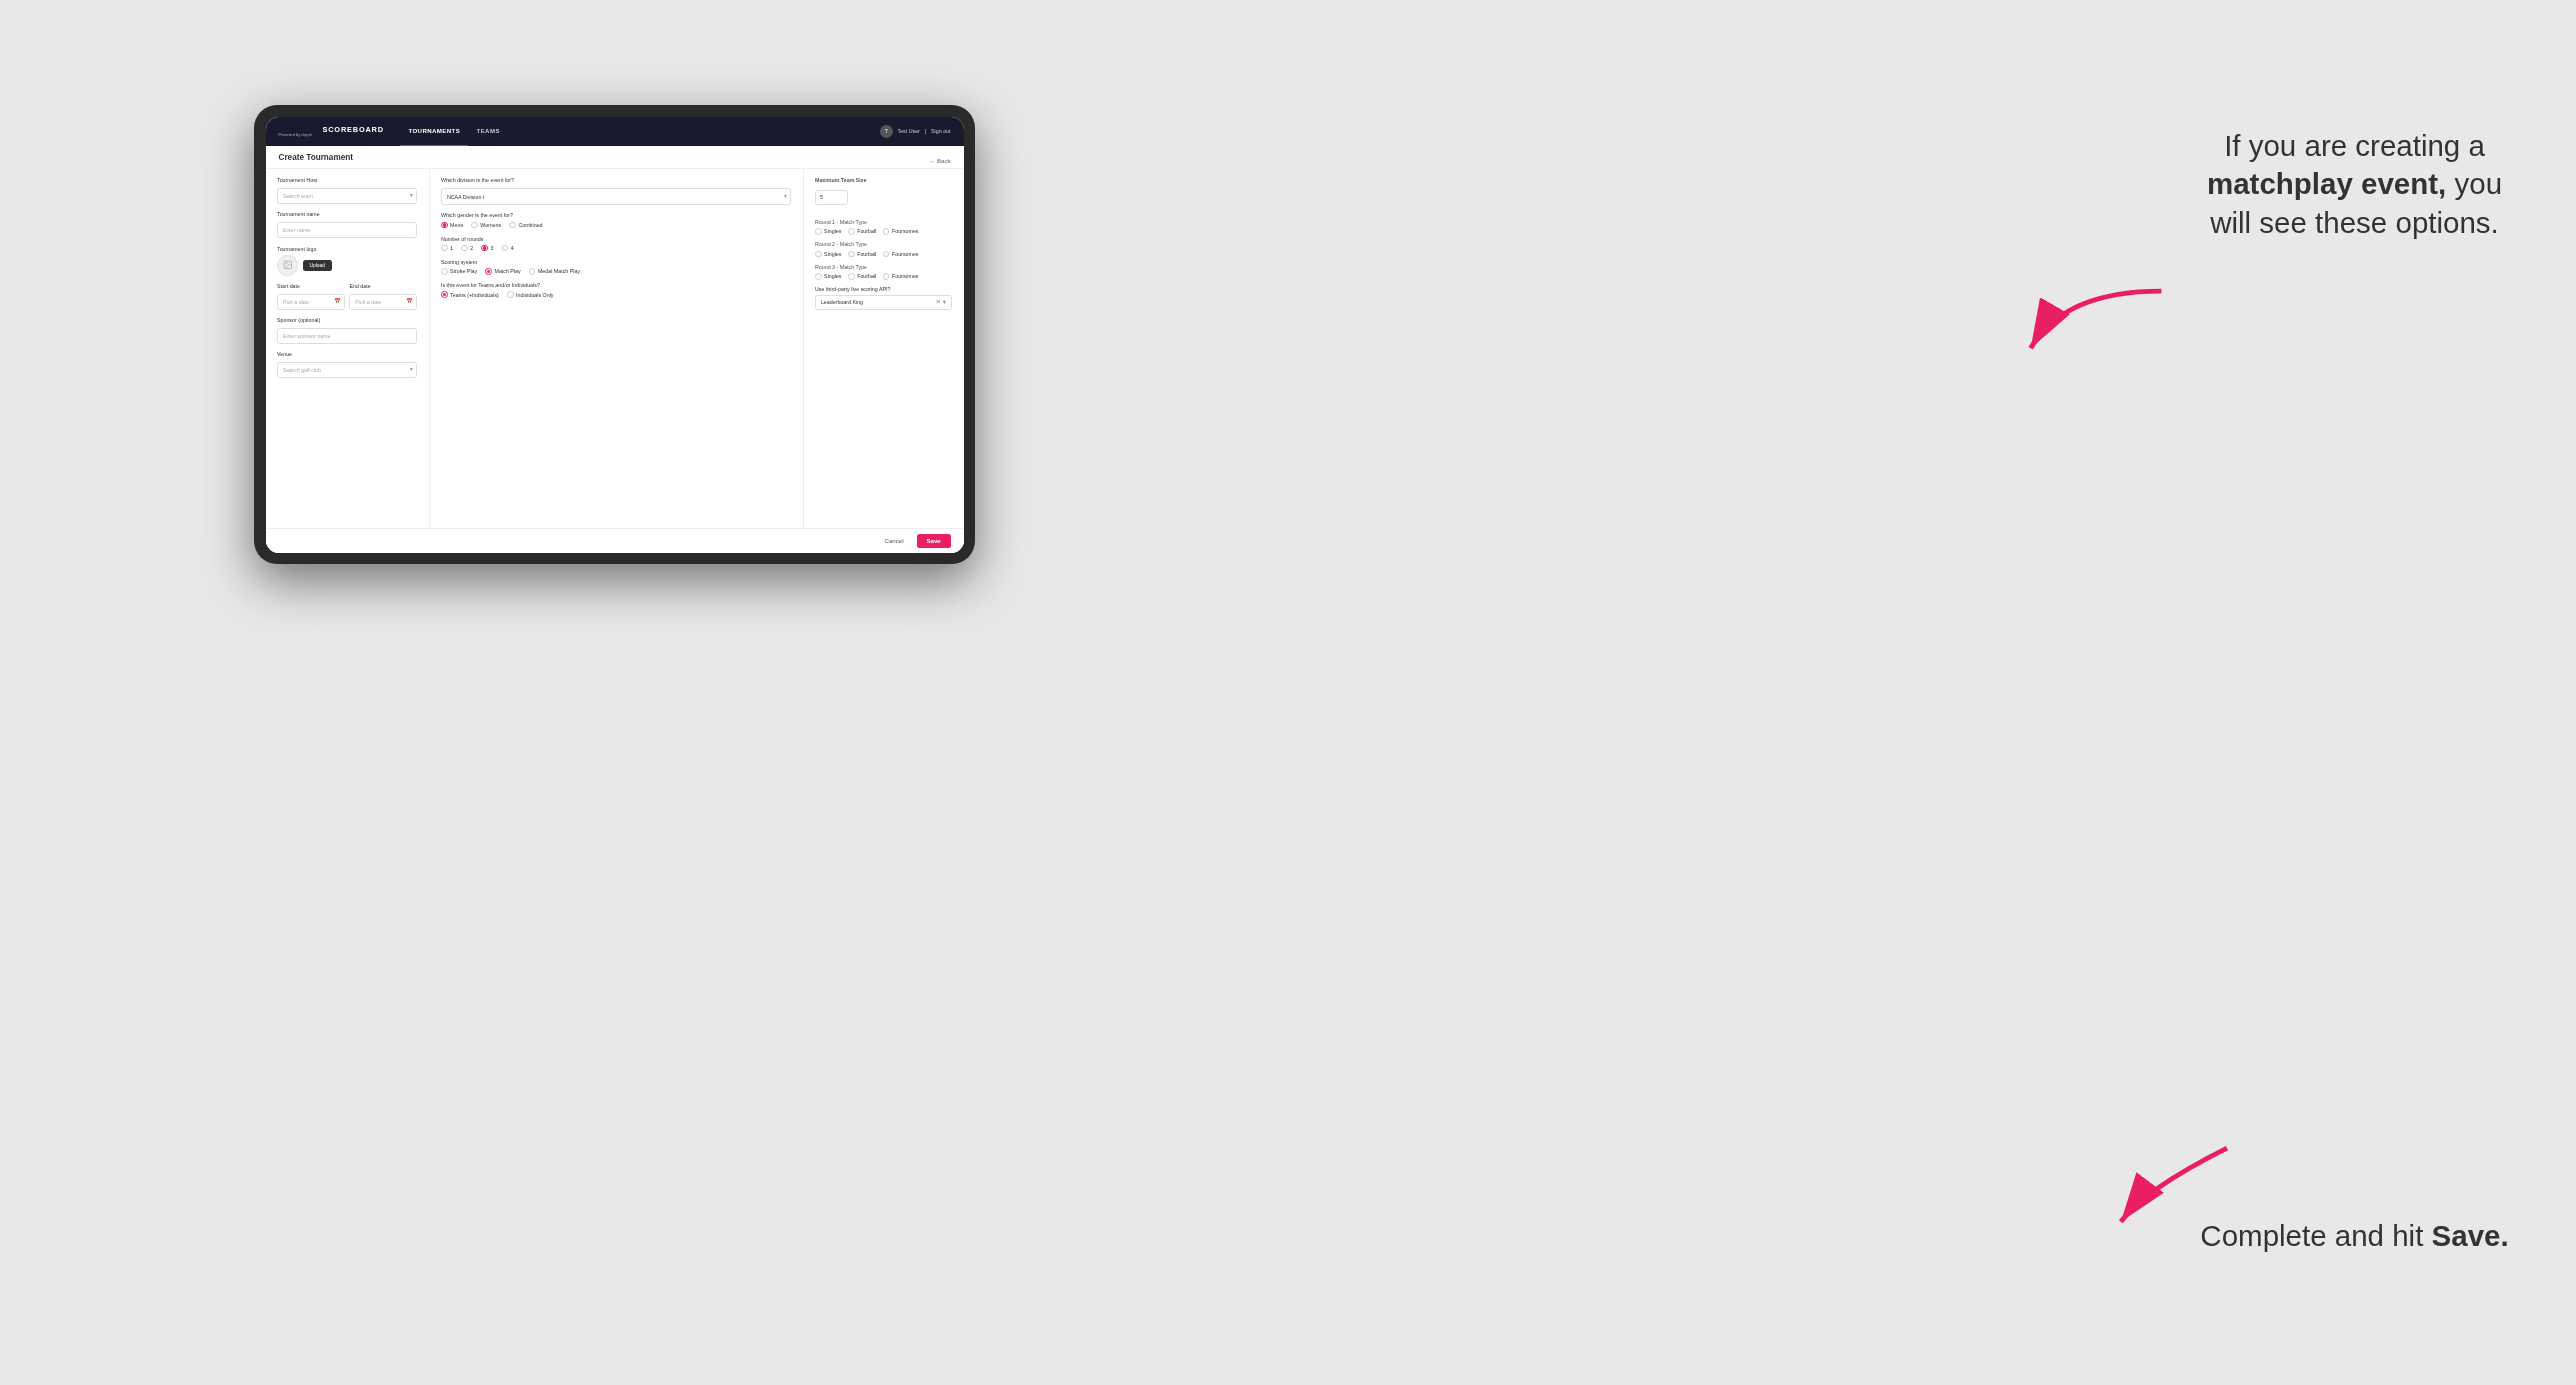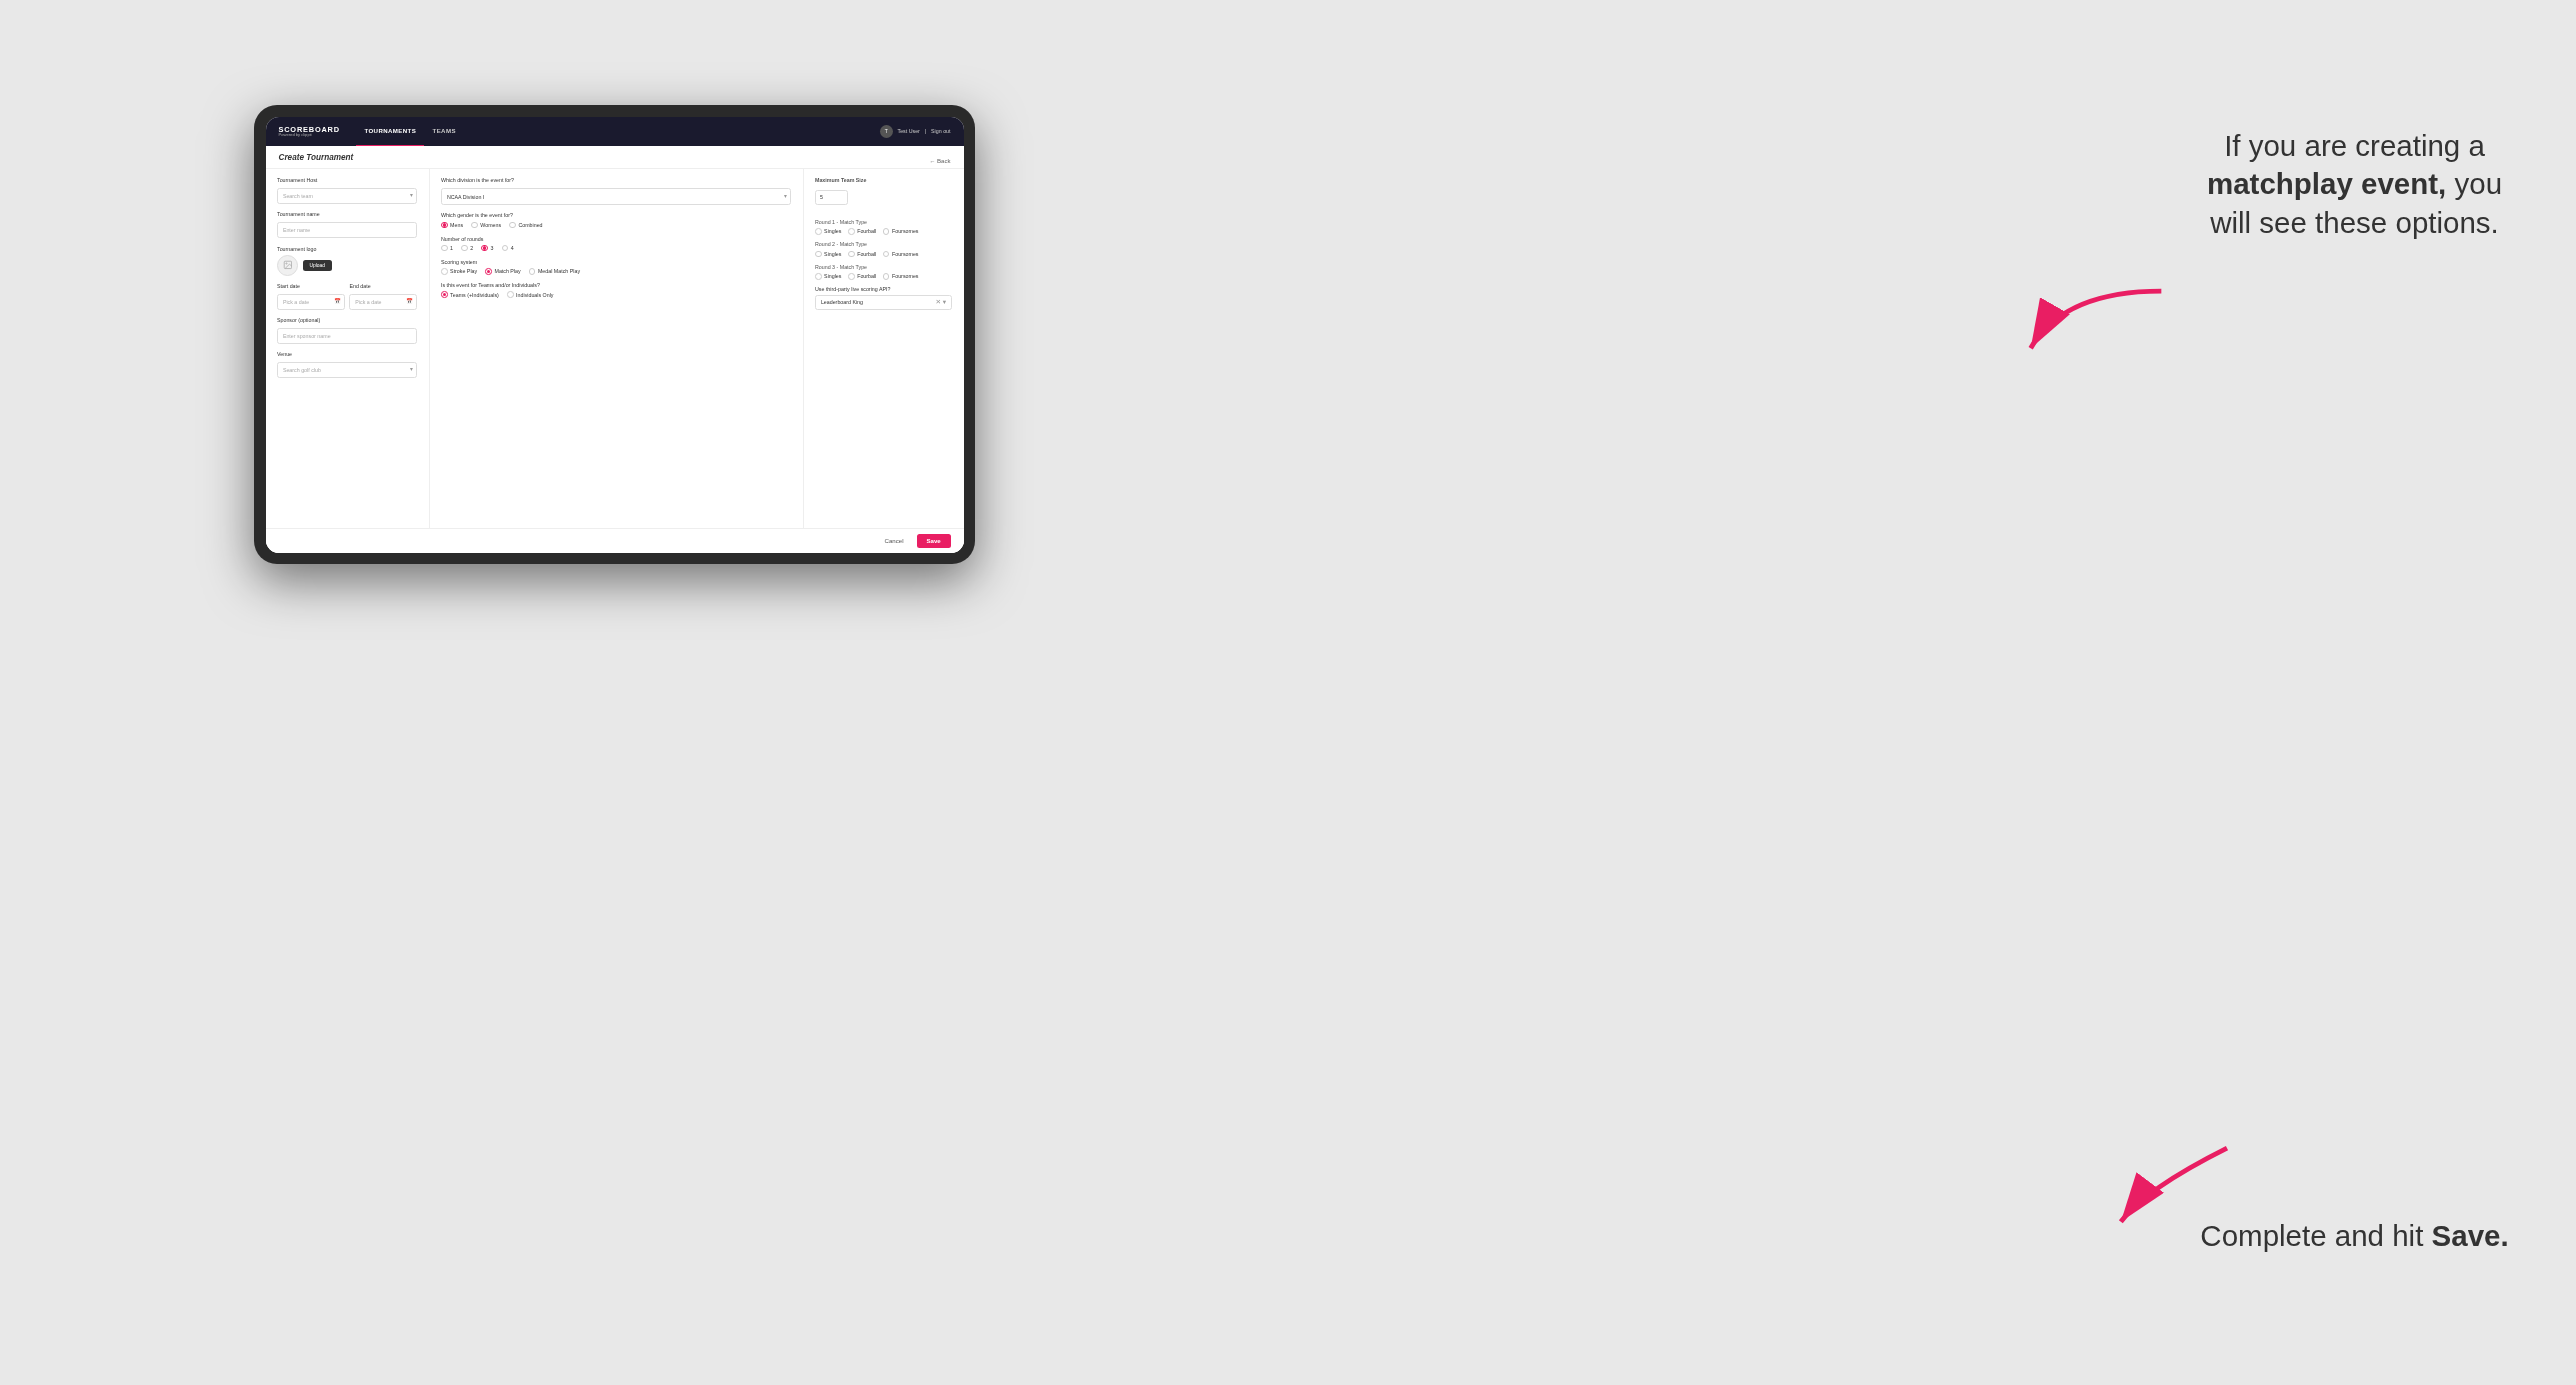--- a/index.html
+++ b/index.html
@@ -50,20 +50,21 @@
       flex-direction: column;
       margin-right: 16.4px;
     }
 
     .nav-logo-main {
       color: #fff;
       font-size: 7.4px;
       font-weight: 900;
       letter-spacing: 0.8px;
       line-height: 1;
+      margin-left: 44px;
     }
 
     .nav-logo-sub {
       color: #aaa;
       font-size: 4.1px;
       line-height: 1;
     }
 
     .nav-tabs {
       display: flex;
@@ -135,21 +136,20 @@
       justify-content: space-between;
       align-items: center;
       flex-shrink: 0;
     }
 
     .page-title {
       font-size: 8.2px;
       font-weight: 600;
       color: #333;
       padding-bottom: 6.6px;
-      font-style: italic;
     }
 
     .back-link {
       font-size: 6.1px;
       color: #666;
       cursor: pointer;
       display: flex;
       align-items: center;
       gap: 2.5px;
     }

